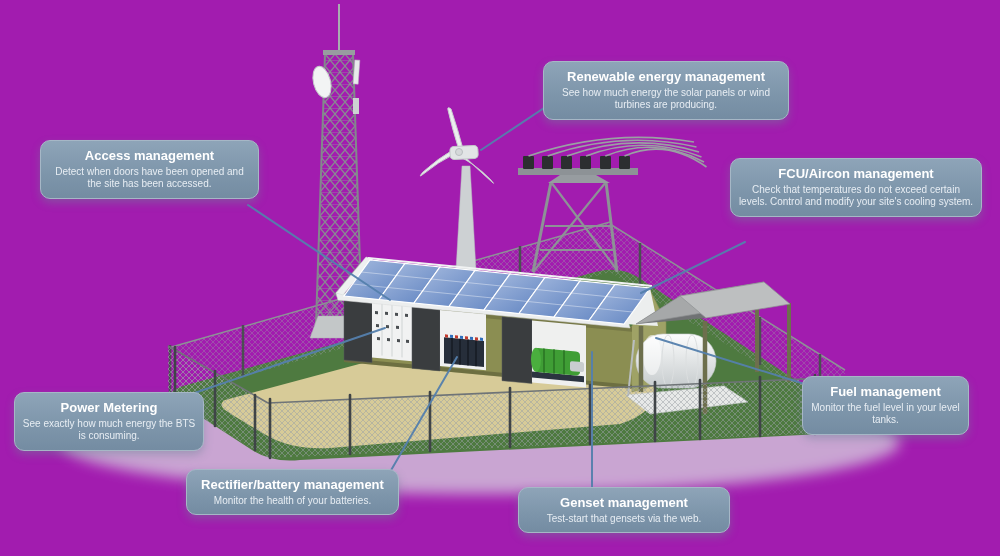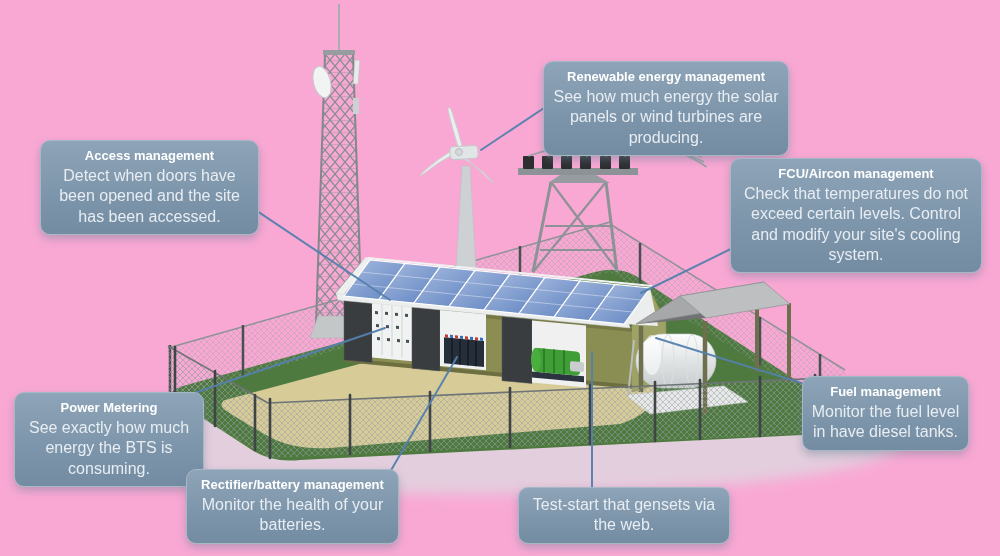--- a/index.html
+++ b/index.html
@@ -1,29 +1,29 @@
 <!DOCTYPE html>
 <html><head>
 <meta charset="utf-8">
 <style>
   html,body{margin:0;padding:0;background:#ffffff;}
   .stage{
-    position:relative;width:1000px;height:556px;background:#f9a8d4;overflow:hidden;
+    position:relative;width:1000px;height:556px;background:#a21caf;overflow:hidden;
     font-family:"Liberation Sans",sans-serif;
   }
   .scene-svg{position:absolute;left:0;top:0;width:1000px;height:556px;}
   .callout{
     position:absolute;box-sizing:border-box;z-index:5;
     background:linear-gradient(180deg,#8ea4b8 0%,#7e96ab 55%,#748ca2 100%);
     border:1px solid #a6b7c6;border-radius:10px;
     padding:7px 6px;text-align:center;color:#fff;
     box-shadow:0 4px 9px rgba(110,130,150,.45);
   }
   .callout-title{font-weight:bold;font-size:13px;line-height:1.2;color:#ffffff;margin-bottom:2px;}
-  .callout-body{font-size:16px;line-height:1.28;color:#e7edf3;}
+  .callout-body{font-size:10px;line-height:1.28;color:#e7edf3;}
   .c-renewable{left:543px;top:61px;width:246px;}
   .c-access{left:40px;top:140px;width:219px;}
   .c-fcu{left:730px;top:158px;width:252px;}
   .c-power{left:14px;top:392px;width:190px;}
   .c-rectifier{left:186px;top:469px;width:213px;}
   .c-genset{left:518px;top:487px;width:212px;}
   .c-fuel{left:802px;top:376px;width:167px;}
 </style>
 </head>
 <body>
@@ -279,21 +279,22 @@
     <div class="callout-title">Power Metering</div>
     <div class="callout-body">See exactly how much energy the BTS is consuming.</div>
   </div>
 
   <div class="callout c-rectifier">
     <div class="callout-title">Rectifier/battery management</div>
     <div class="callout-body">Monitor the health of your batteries.</div>
   </div>
 
   <div class="callout c-genset">
+    <div class="callout-title">Genset management</div>
     <div class="callout-body">Test-start that gensets via the web.</div>
   </div>
 
   <div class="callout c-fuel">
     <div class="callout-title">Fuel management</div>
-    <div class="callout-body">Monitor the fuel level in have diesel tanks.</div>
+    <div class="callout-body">Monitor the fuel level in your level tanks.</div>
   </div>
 
 </div>
 
 </body></html>

